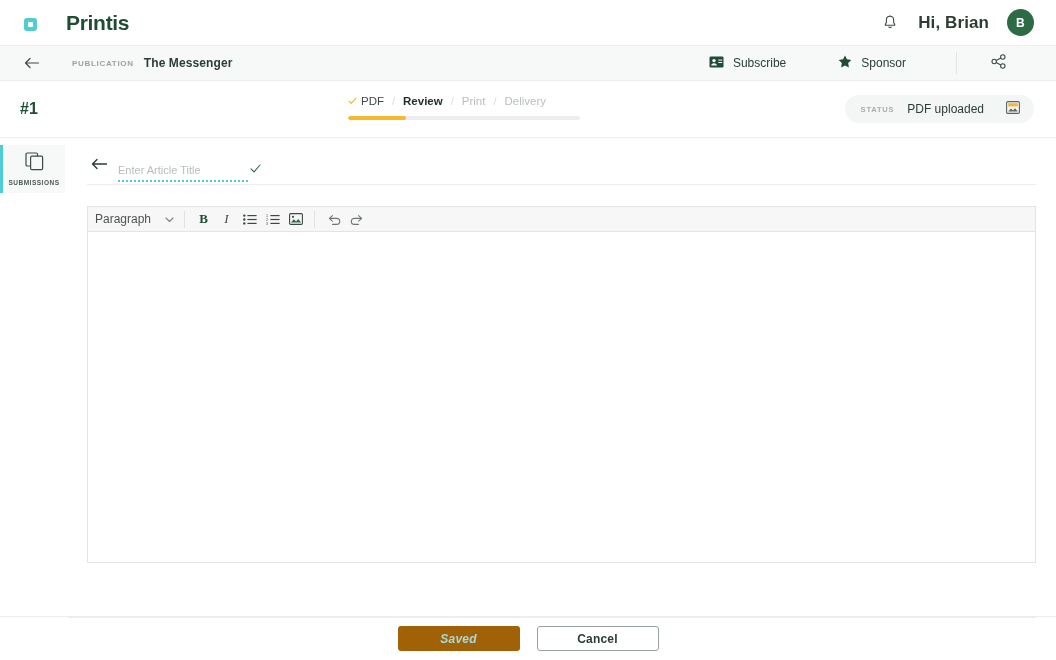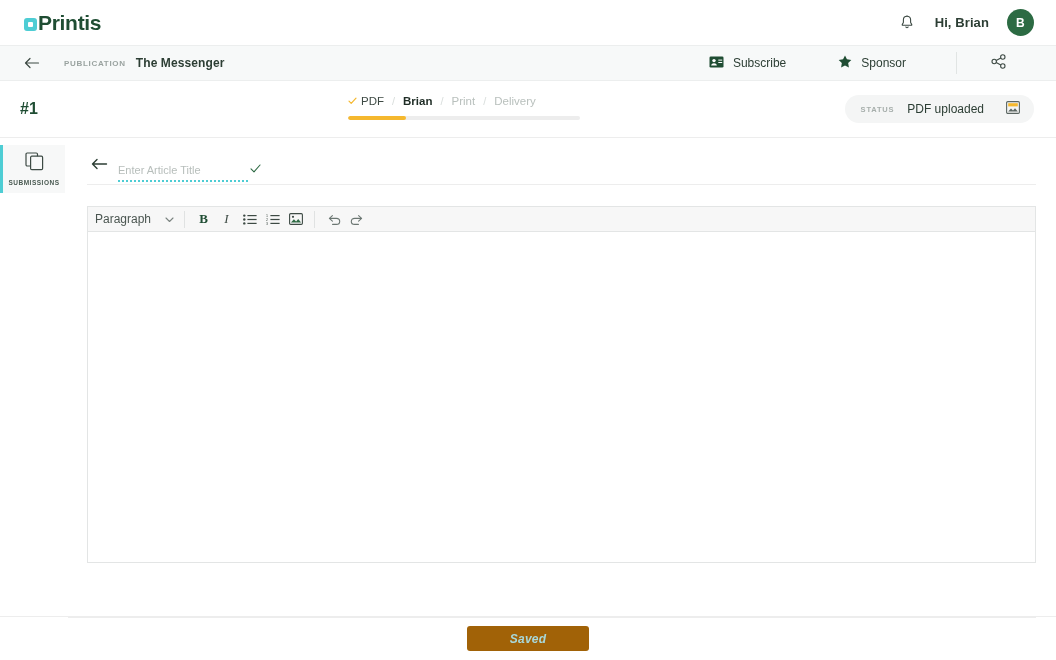--- a/index.html
+++ b/index.html
@@ -23,43 +23,43 @@
   .logo { display: flex; align-items: center; font-size: 21px; font-weight: bold; letter-spacing: -0.3px; }
   .logo-mark {
     width: 13px; height: 13px; border-radius: 3px;
     background: #4ecdd4; margin-right: 1px; margin-top: 4px;
     position: relative;
   }
   .logo-mark::after {
     content: ""; position: absolute; left: 4px; top: 4px;
     width: 5px; height: 5px; background: #ffffff; border-radius: 1px;
   }
-  .logo-text { color: #1f4d33; }
+  .logo-text { color: #1f4d33; padding-left: 28px; }
   .topbar-right { margin-left: auto; display: flex; align-items: center; gap: 18px; }
   .bell { width: 20px; height: 20px; display: flex; align-items: center; justify-content: center; cursor: pointer; }
-  .greet { font-size: 13px; color: #2c3e34; font-weight: 600; letter-spacing: 0.1px; text-align: center; }
+  .greet { font-size: 17px; color: #2c3e34; font-weight: 600; letter-spacing: 0.1px; text-align: center; }
   .avatar {
     width: 27px; height: 27px; border-radius: 50%;
     background: #2c6b43; color: #fff;
     display: flex; align-items: center; justify-content: center;
     font-size: 12px; font-weight: bold; letter-spacing: 0.2px;
   }
 
   
   .subnav {
     height: 35px; width: 100%;
     background: #f7f9f9;
     display: flex; align-items: center;
     padding: 0 22px 0 20px;
     border-bottom: 1px solid #eceeee;
   }
   .back-arrow { width: 24px; height: 24px; display: flex; align-items: center; justify-content: center; cursor: pointer; }
   .pub-label {
     font-size: 8px; color: #9aa3a0; letter-spacing: 0.7px;
-    text-transform: uppercase; margin-left: 20px; font-weight: 600;
+    text-transform: uppercase; margin-left: 28px; font-weight: 600;
   }
   .pub-name { font-size: 12px; font-weight: bold; color: #2c3e34; margin-left: 10px; letter-spacing: 0.1px; }
   .subnav-right { margin-left: auto; display: flex; align-items: center; }
   .nav-action {
     display: flex; align-items: center; gap: 9px;
     font-size: 12px; color: #2c3e34; font-weight: 500;
     cursor: pointer; padding: 0 26px;
   }
   .nav-divider { width: 1px; height: 22px; background: #e1e5e4; margin: 0 6px 0 24px; }
   .share-btn { padding: 0 28px; display: flex; align-items: center; cursor: pointer; }
@@ -249,21 +249,21 @@
     <div class="steps-wrap">
       <div class="steps">
         <span class="step done">
           <svg width="9" height="8" viewBox="0 0 9 8">
               <path d="M1 4.2L3.2 6.4 8 1.2" stroke="#f5b82e" stroke-width="1.2" fill="none" stroke-linecap="round" stroke-linejoin="round"></path>
             </svg>
           <span class="step-label">PDF</span>
         </span>
         <span class="step-sep">/</span>
         <span class="step active">
-          <span class="step-label">Brian</span>
+          <span class="step-label">Review</span>
         </span>
         <span class="step-sep">/</span>
         <span class="step todo">
           <span class="step-label">Print</span>
         </span>
         <span class="step-sep">/</span>
         <span class="step todo">
           <span class="step-label">Delivery</span>
         </span>
       </div>
@@ -376,15 +376,16 @@
         </div>
         <div class="editor-body" contenteditable="true" style=""></div>
       </div>
 
     </div>
   </div>
 
   <div class="footer">
     <div class="footer-divider"></div>
     <button class="btn btn-saved" style="background: #a16207; font-style: italic;">Saved</button>
+    <button class="btn btn-cancel">Cancel</button>
   </div>
 
 </div>
 
 </body></html>

